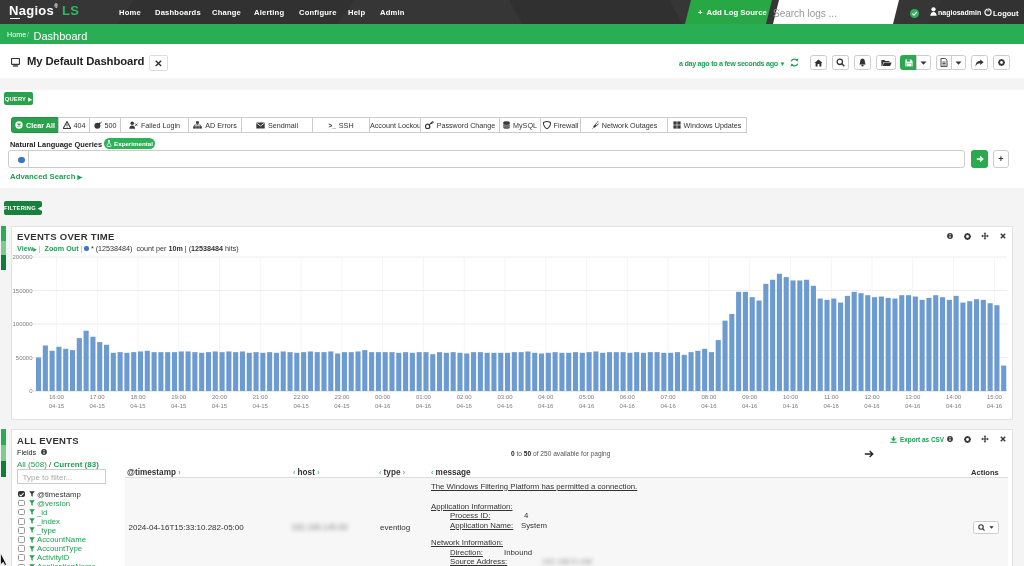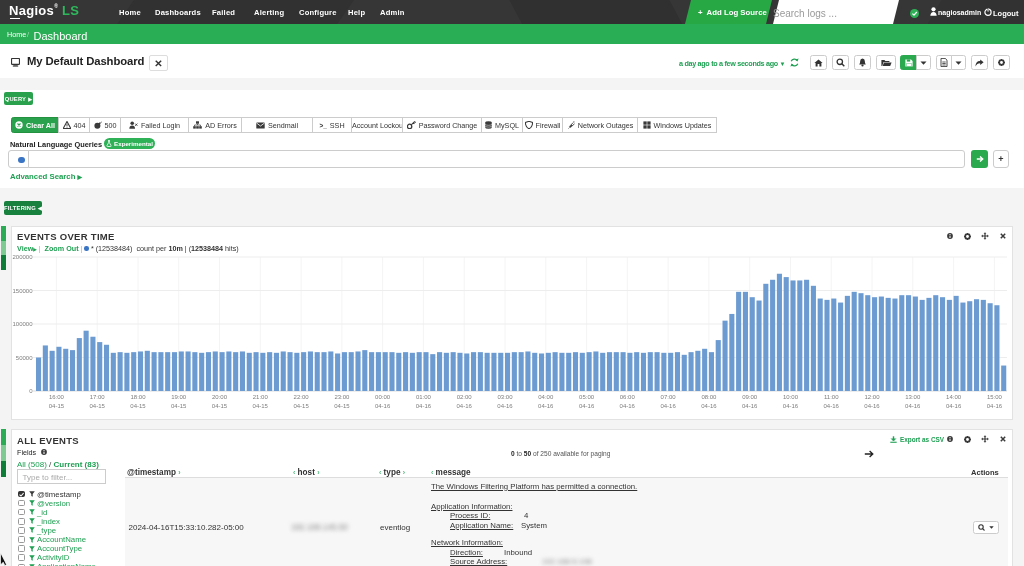--- a/index.html
+++ b/index.html
@@ -38,21 +38,21 @@
 </style></head>
 <body>
 <div id="nav">
   <div class="s1"></div>
     <div class="s2"></div>
     <div class="s3"></div>
   <div class="logo">Nagios<span class="r">®</span> <span class="ls">LS</span></div>
     <div style="position:absolute;left:10px;top:17.5px;width:9.5px;height:1.5px;background:#fff"></div>
   <div class="mi" style="left:119px">Home</div>
   <div class="mi" style="left:155px">Dashboards</div>
-  <div class="mi" style="left:212px">Failed</div>
+  <div class="mi" style="left:212px">Change</div>
   <div class="mi" style="left:254px">Alerting</div>
   <div class="mi" style="left:299px">Configure</div>
   <div class="mi" style="left:348px">Help</div>
   <div class="mi" style="left:380px">Admin</div>
   <div id="addlog"></div>
   <div id="navsearch"></div>
   <div class="nvtxt" style="left:698px;top:8px;font-size:7.8px">+&nbsp; Add Log Source</div>
   <div class="a" style="left:773px;top:8px;color:#9a9a9a;font-size:10px">Search logs ...</div>
   <div class="a" style="left:910px;top:8.5px;width:9px;height:9px;background:#2eb157;border-radius:50%">
       <svg width="9" height="9" viewBox="0 0 9 9" style="">
@@ -202,21 +202,21 @@
       </svg>
       <span>AD Errors</span>
     </div>
     <div class="chip" style="width:72px">
       <svg width="9" height="7" viewBox="0 0 9 7" style="">
         <rect x="0.3" y="0.5" width="8.4" height="6" rx="0.6" fill="#3a3a3a"></rect>
         <path d="M0.5 1 L4.5 4 L8.5 1" stroke="#fff" stroke-width="0.8" fill="none"></path>
       </svg>
       <span>Sendmail</span>
     </div>
-    <div class="chip" style="width:40px">
+    <div class="chip" style="width:58px">
       <span style="font-weight:bold;color:#3a3a3a;font-size:6.5px;letter-spacing:0">&gt;_</span>
       <span>SSH</span>
     </div>
     <div class="chip" style="width:52px">
       <svg width="8" height="8" viewBox="0 0 8 8" style="">
         <rect x="1.2" y="3.4" width="5.6" height="4.3" rx="0.7" fill="#3a3a3a"></rect>
         <path d="M2.4 3.4 V2.4 Q2.4 0.7 4 0.7 Q5.6 0.7 5.6 2.4 V3.4" stroke="#3a3a3a" fill="none" stroke-width="1.1"></path>
       </svg>
       <span>Account Lockout</span>
     </div>
@@ -234,21 +234,21 @@
         <path d="M0.3 3.2 Q0.3 4.3 3.5 4.3 Q6.7 4.3 6.7 3.2 M0.3 5 Q0.3 6.1 3.5 6.1 Q6.7 6.1 6.7 5" stroke="#fff" fill="none" stroke-width="0.5"></path>
       </svg>
       <span>MySQL</span>
     </div>
     <div class="chip" style="width:41px">
       <svg width="8" height="8" viewBox="0 0 8 8" style="">
         <path d="M4 0.3 L7.6 1.4 Q7.6 6 4 7.8 Q0.4 6 0.4 1.4 Z" fill="none" stroke="#3a3a3a" stroke-width="1.1"></path>
       </svg>
       <span>Firewall</span>
     </div>
-    <div class="chip" style="width:76px">
+    <div class="chip" style="width:88px">
       <svg width="8" height="8" viewBox="0 0 8 8" style="">
         <path d="M1.2 7.8 L3 6 M2.4 5.4 L4.4 3.4 L5.6 4.6 L3.6 6.6 Z" fill="#3a3a3a" stroke="#3a3a3a" stroke-width="0.5"></path>
         <path d="M4.2 3.6 L6.4 1.4 M5.4 4.8 L7.6 2.6 M6.7 0.3 L7.7 1.3" stroke="#3a3a3a" stroke-width="0.9"></path>
       </svg>
       <span>Network Outages</span>
     </div>
     <div class="chip" style="width:80px">
       <svg width="8" height="8" viewBox="0 0 8 8" style="">
         <rect x="0.4" y="0.4" width="3.3" height="3.3" fill="#3a3a3a"></rect>
         <rect x="4.3" y="0.4" width="3.3" height="3.3" fill="#3a3a3a"></rect>

